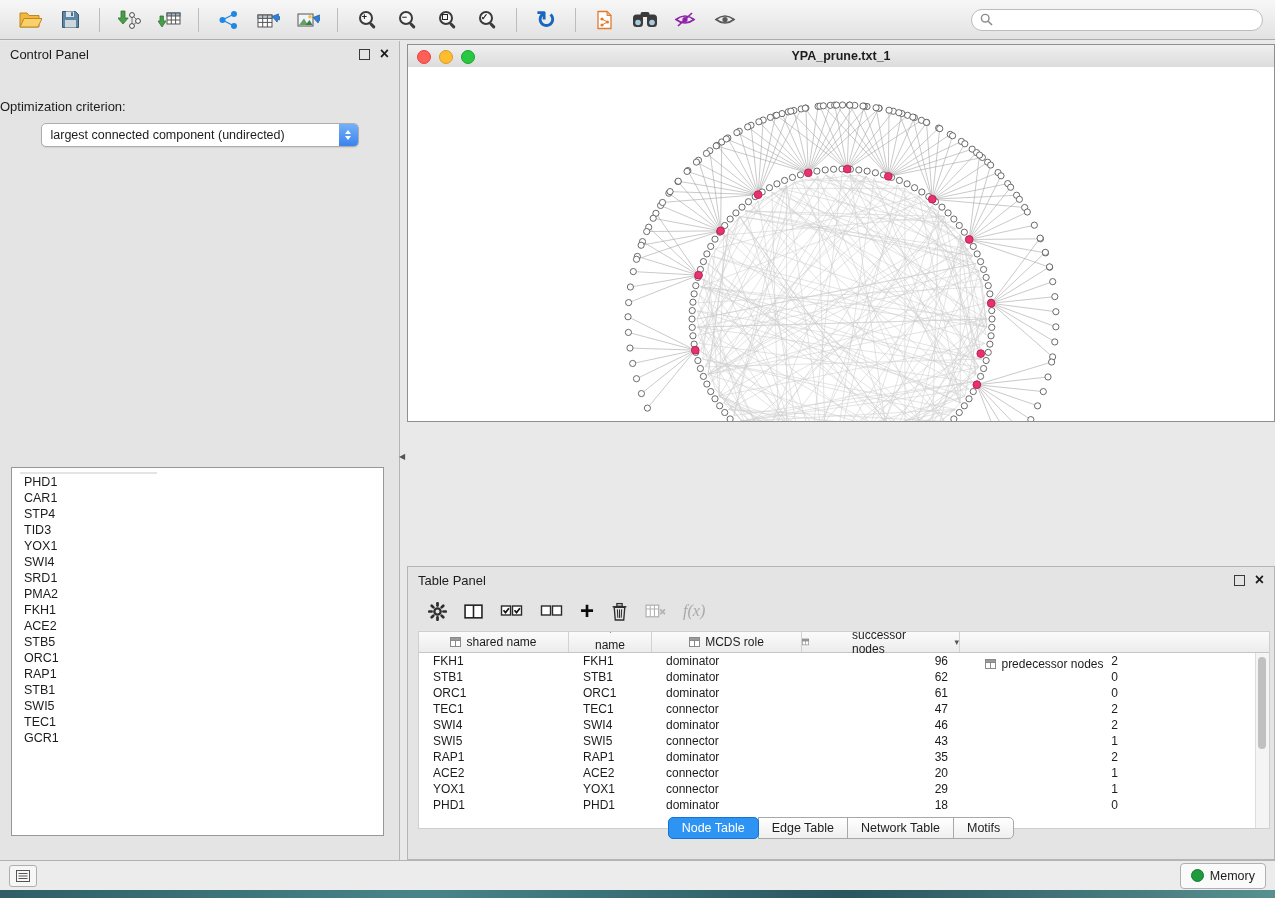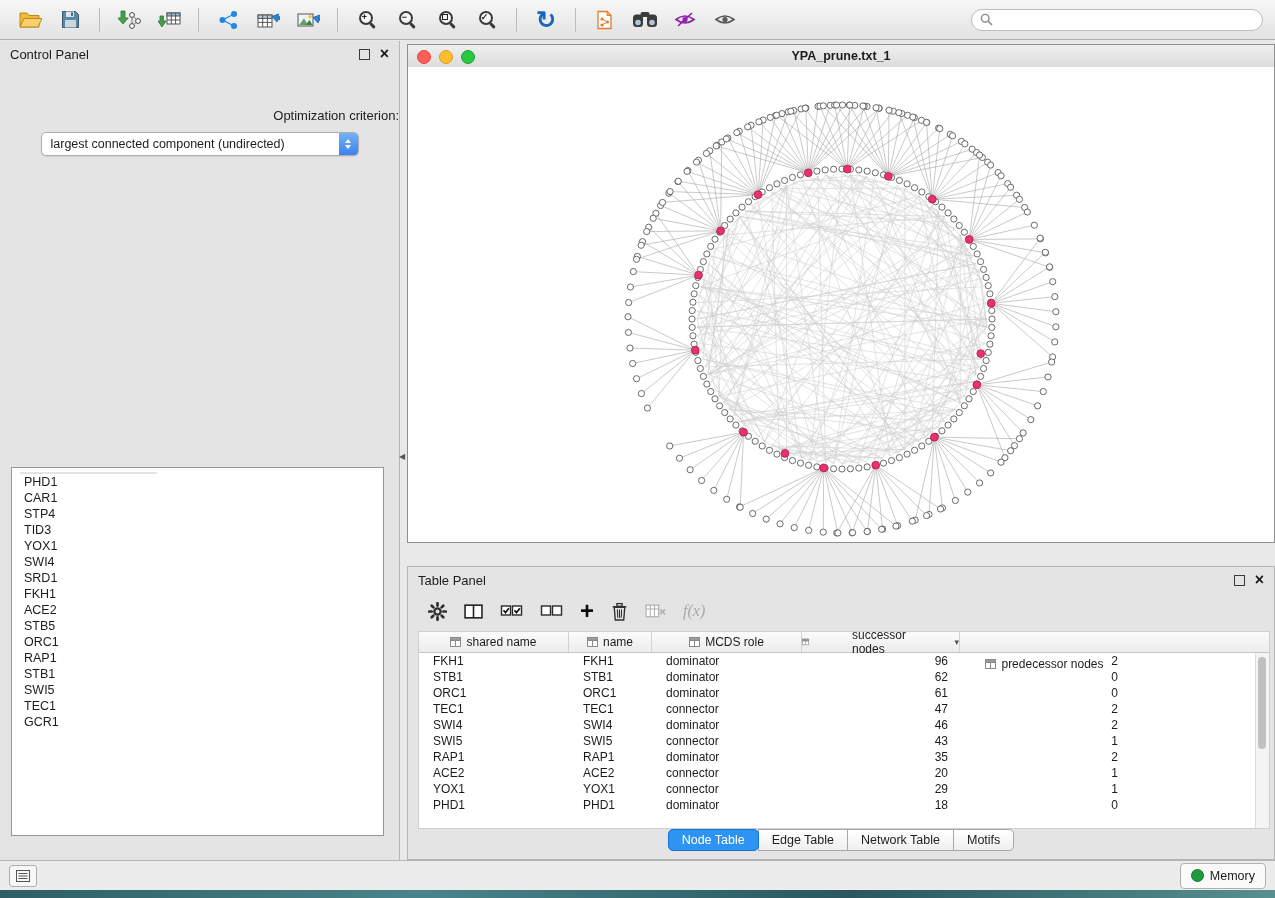--- a/index.html
+++ b/index.html
@@ -36,21 +36,21 @@
   .win-float { width:9px; height:9px; border:1.5px solid #3a3a3a; display:inline-block; margin-right:10px; }
   .win-close { font-size:16px; font-weight:bold; color:#1a1a1a; line-height:12px; }
   .cp-tabs { display:flex; justify-content:center; margin-top:2px; }
   .seg-tab {
     padding:3px 13px; font-size:12.5px; border:1px solid #a8a8a8; margin-left:-1px;
     background:linear-gradient(#ffffff,#efefef); color:#222;
   }
   .seg-tab:first-child { border-radius:5px 0 0 5px; margin-left:0; }
   .seg-tab:last-child { border-radius:0 5px 5px 0; }
   .seg-tab.active { background:#2e94f4; border-color:#1573d4; color:#fff; border-radius:5px; position:relative; z-index:2; }
-  .cp-opt-label { text-align:right; margin-top:41px; font-size:13px; }
+  .cp-opt-label { text-align:left; margin-top:32px; font-size:13px; }
   .cp-dropdown {
     width:318px; height:24px; margin:9px auto 0 auto; background:#fff; border:1px solid #adadad;
     border-radius:5px; display:flex; align-items:center; font-size:12.5px; box-sizing:border-box; padding-left:9px;
     box-shadow:0 1px 1px rgba(0,0,0,.08);
   }
   .dd-stepper {
     margin-left:auto; width:19px; height:22px; border-radius:0 4px 4px 0;
     background:linear-gradient(#73b1f7,#3c82ee); display:flex; flex-direction:column; align-items:center; justify-content:center; gap:2px;
   }
   .tri-up { width:0; height:0; border-left:3.5px solid transparent; border-right:3.5px solid transparent; border-bottom:4.5px solid #fff; }
@@ -66,21 +66,21 @@
     border:1px solid #979797; background:#fff;
   }
   .mcds-legend {
     position:absolute; top:-8px; left:8px; background:#e4e4e4; padding:0 4px; font-size:12px; color:#1c1c1c;margin-top:12px;
   }
   .mcds-list { position:absolute; inset:6px 4px 4px 4px; background:#fff; overflow:hidden; }
   .mcds-item { font-size:12.5px; line-height:16px; padding-left:8px; }
   .splitter-arrow { position:absolute; left:399px; top:452px; font-size:8px; color:#555; }
   
   .net-window {
-    position:absolute; left:407px; top:44px; width:868px; height:499px;
+    position:absolute; left:407px; top:44px; width:868px; height:378px;
     background:#fff; border:1px solid #8f8f8f; box-sizing:border-box;
   }
   .net-titlebar {
     height:22px; background:linear-gradient(#efefef,#dcdcdc); border-bottom:1px solid #b3b3b3;
     display:flex; align-items:center; justify-content:center; font-size:12.5px; font-weight:600; position:relative;
   }
   .traffic { position:absolute; left:9px; top:5px; display:flex; gap:8px; }
   .light { width:12px; height:12px; border-radius:50%; }
   .light.red { background:#ff5f57; border:0.5px solid #e0443e; }
   .light.yellow { background:#febc2e; border:0.5px solid #d89c21; }
@@ -97,21 +97,21 @@
   .fx-glyph { font-family:"Liberation Serif",serif; font-style:italic; font-size:16px; color:#a9a9a9; }
   .tp-table { position:absolute; left:10px; right:4px; top:64px; bottom:30px; background:#fff; border:1px solid #cfcfcf; overflow:hidden; }
   .thead { display:flex; height:20px; background:linear-gradient(#fbfbfb,#ececec); border-bottom:1px solid #c6c6c6; }
   .th { display:flex; align-items:center; justify-content:center; gap:5px; font-size:12px; border-right:1px solid #d2d2d2; box-sizing:border-box; }
   .th .sort { color:#555; font-size:9px; margin-left:2px; }
   .tr { display:flex; height:16px; align-items:center; }
   .td { font-size:12px; box-sizing:border-box; padding-left:14px; white-space:nowrap; overflow:hidden; }
   .td.num { text-align:right; padding-left:0; padding-right:12px; }
   .vscroll { position:absolute; right:0; top:21px; bottom:0; width:13px; background:#f4f4f4; border-left:1px solid #ddd; }
   .vthumb { position:absolute; left:2px; top:4px; width:8px; height:92px; background:#c0c0c0; border-radius:4px; }
-  .tp-tabs { position:absolute; left:0; right:0; bottom:8px; display:flex; justify-content:center; }
+  .tp-tabs { position:absolute; left:0; right:0; bottom:20px; display:flex; justify-content:center; }
   
   .status-bar {
     position:absolute; left:0; right:0; bottom:8px; height:30px; background:#ececec;
     border-top:1px solid #b3b3b3; display:flex; align-items:center; padding:0 9px; box-sizing:border-box;
   }
   .sb-btn { width:26px; height:20px; border:1px solid #aeaeae; border-radius:3px; background:#f7f7f7; display:flex; align-items:center; justify-content:center; }
   .memory-btn {
     margin-left:auto; display:flex; align-items:center; gap:6px; padding:2px 10px; height:20px;
     border:1px solid #b0b0b0; border-radius:4px; background:#fafafa; font-size:12.5px;
   }
@@ -276,20 +276,21 @@
   <div class="mcds-group">
     <span class="mcds-legend">MCDS result (17 nodes)</span>
     <div class="mcds-list">
         <div class="mcds-item">PHD1</div>
         <div class="mcds-item">CAR1</div>
         <div class="mcds-item">STP4</div>
         <div class="mcds-item">TID3</div>
         <div class="mcds-item">YOX1</div>
         <div class="mcds-item">SWI4</div>
         <div class="mcds-item">SRD1</div>
+        <div class="mcds-item">PMA2</div>
         <div class="mcds-item">FKH1</div>
         <div class="mcds-item">ACE2</div>
         <div class="mcds-item">STB5</div>
         <div class="mcds-item">ORC1</div>
         <div class="mcds-item">RAP1</div>
         <div class="mcds-item">STB1</div>
         <div class="mcds-item">SWI5</div>
         <div class="mcds-item">TEC1</div>
         <div class="mcds-item">GCR1</div>
       </div>
@@ -1053,21 +1054,21 @@
   <div class="tp-table">
     <div class="thead">
         <div class="th" style="width: 150px;">
           <svg width="11" height="10" viewBox="0 0 11 10">
             <rect x="0.5" y="0.5" width="10" height="9" fill="#fff" stroke="#8a8a8a"></rect>
             <rect x="0.5" y="0.5" width="10" height="3" fill="#9a9a9a" stroke="#8a8a8a"></rect>
             <line x1="5.5" y1="3.5" x2="5.5" y2="9.5" stroke="#8a8a8a"></line>
           </svg>
           <span>shared name</span>
         </div>
-        <div class="th" style="width: 83px;">
+        <div class="th" style="width: 83px; flex-direction: column;">
           <svg width="11" height="10" viewBox="0 0 11 10">
             <rect x="0.5" y="0.5" width="10" height="9" fill="#fff" stroke="#8a8a8a"></rect>
             <rect x="0.5" y="0.5" width="10" height="3" fill="#9a9a9a" stroke="#8a8a8a"></rect>
             <line x1="5.5" y1="3.5" x2="5.5" y2="9.5" stroke="#8a8a8a"></line>
           </svg>
           <span>name</span>
         </div>
         <div class="th" style="width: 150px;">
           <svg width="11" height="10" viewBox="0 0 11 10">
             <rect x="0.5" y="0.5" width="10" height="9" fill="#fff" stroke="#8a8a8a"></rect>

